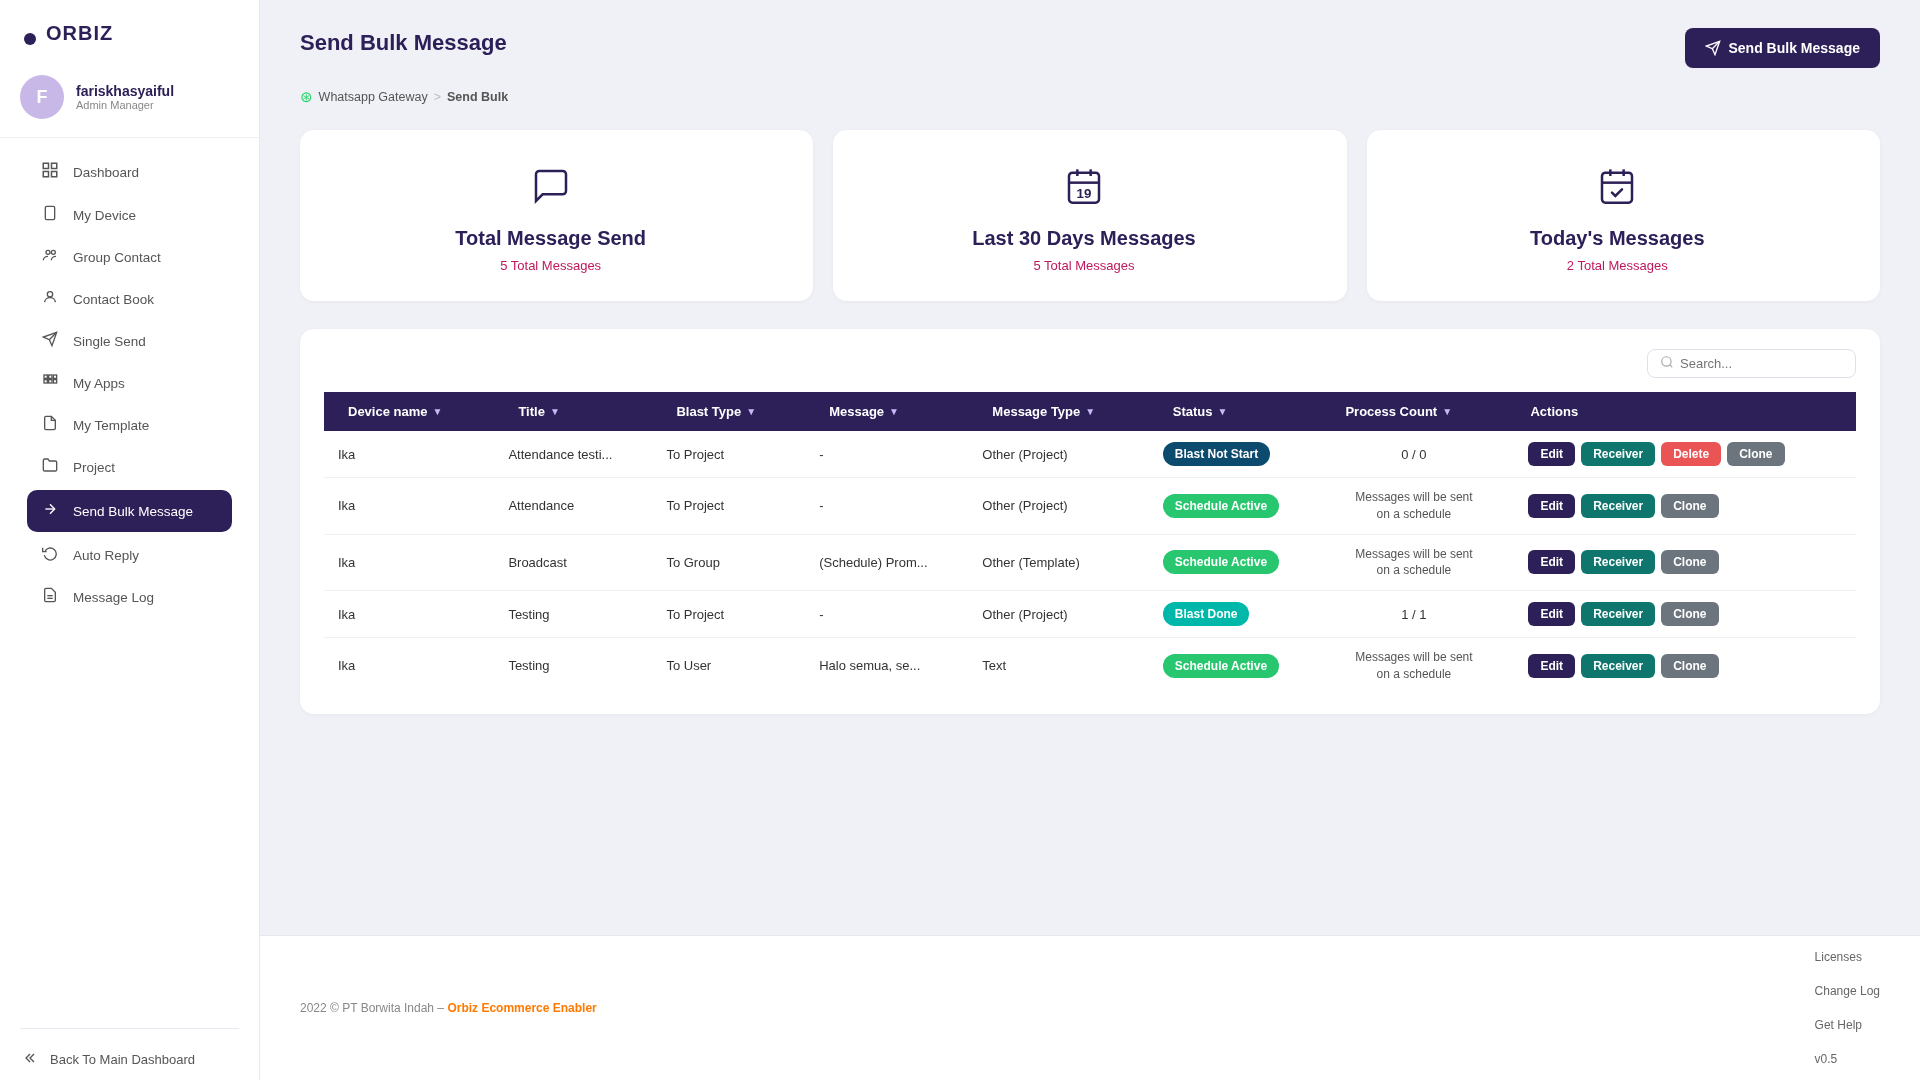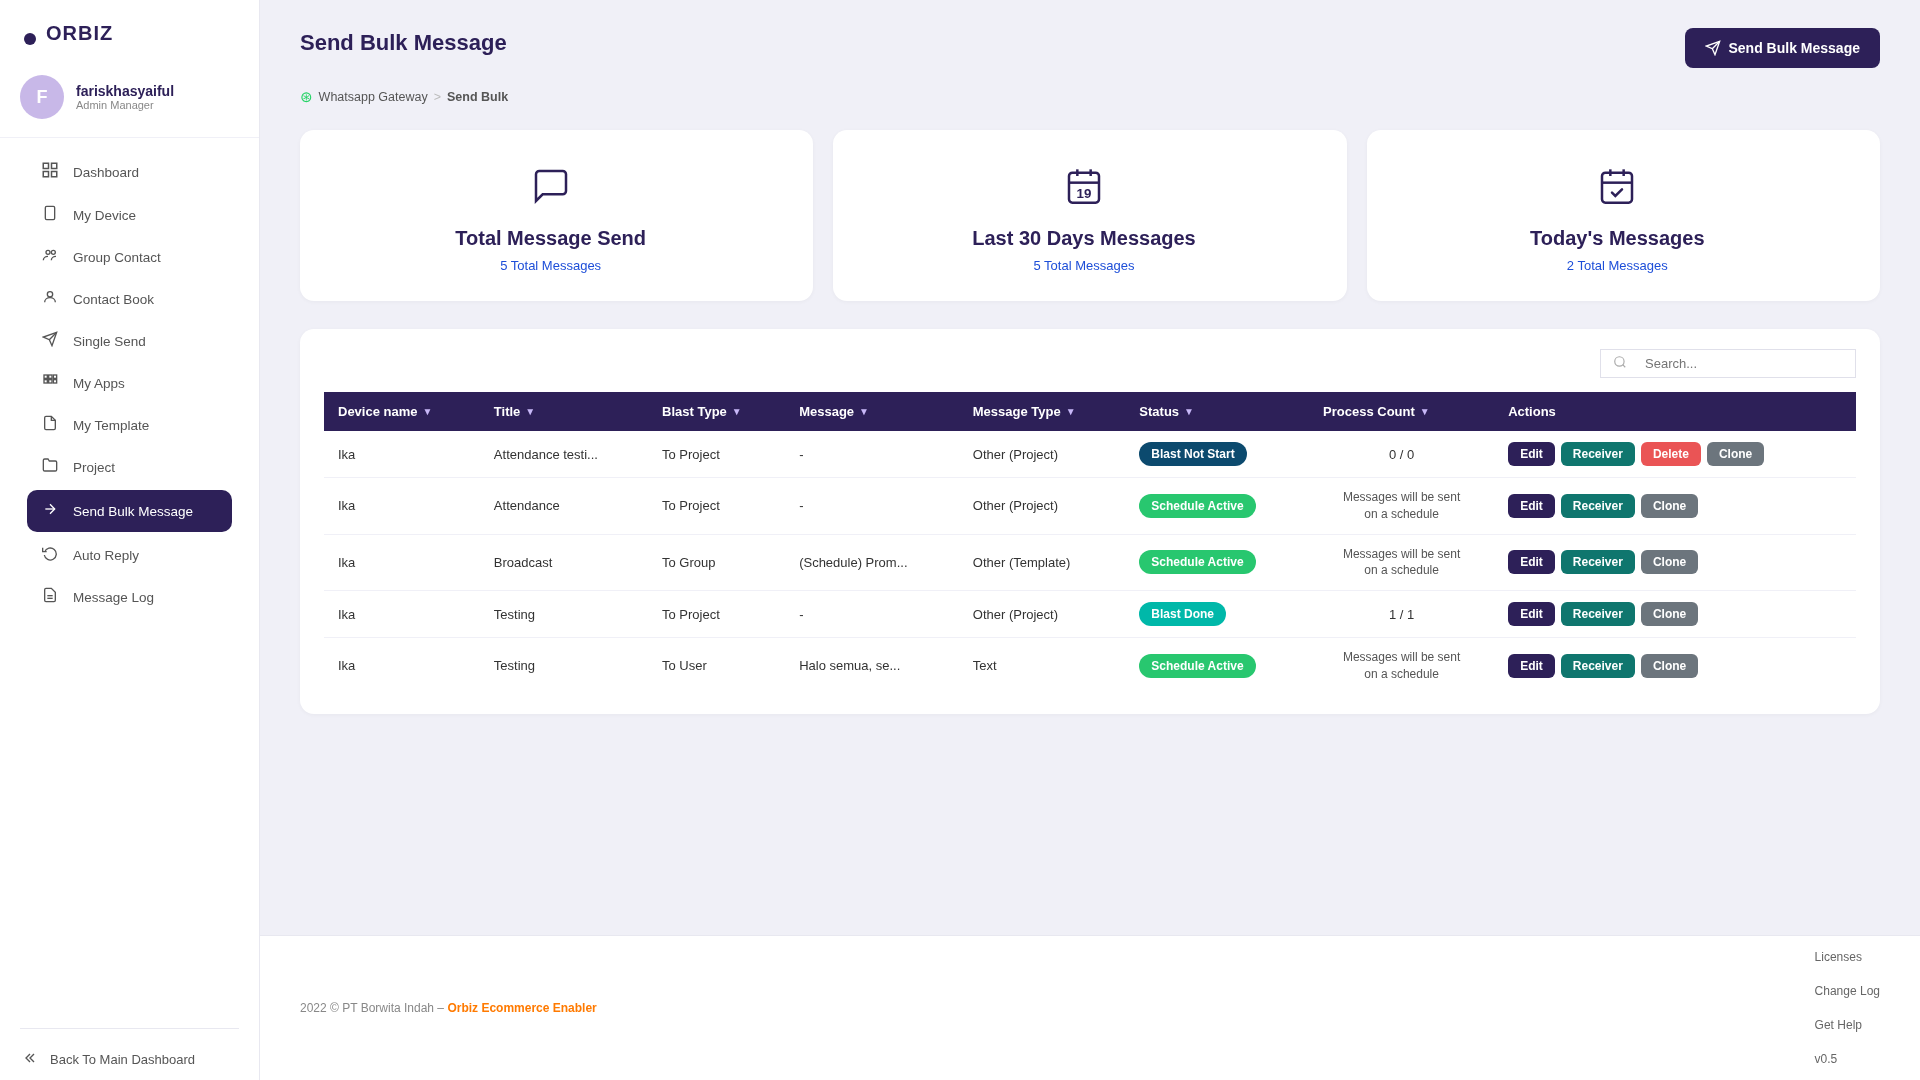--- a/index.html
+++ b/index.html
@@ -46,54 +46,54 @@
     .content { padding: 0 40px 30px 40px; flex: 1; }
 
     
     .stats-row { display: flex; gap: 20px; margin-bottom: 28px; }
     .stat-card {
       flex: 1; background: #fff; border-radius: 14px; padding: 36px 24px 28px 12px;
       display: flex; flex-direction: column; align-items: center; box-shadow: 0 1px 4px rgba(0,0,0,0.04);
     }
     .stat-icon { font-size: 36px; color: #2d2058; margin-bottom: 12px; }
     .stat-title { font-size: 20px; font-weight: 700; color: #2d2058; margin-bottom: 8px; text-align: center; }
-    .stat-sub { font-size: 13px; color: #1d4ed8; }
+    .stat-sub { font-size: 13px; color: #be185d; }
 
     
     .table-section { background: #fff; border-radius: 14px; padding: 20px 24px; box-shadow: 0 1px 4px rgba(0,0,0,0.04); }
     .table-toolbar { display: flex; justify-content: flex-end; margin-bottom: 14px; align-items: center; }
     .search-box {
-      display: flex; align-items: center; border: 1.5px solid #e0e0ea; border-radius: 0; padding: 5px 12px;
-      background: #fff; gap: 18px; width: 256px;
+      display: flex; align-items: center; border: 1.5px solid #e0e0ea; border-radius: 8px; padding: 5px 12px;
+      background: #fff; gap: 6px; width: 209px;
     }
     .search-box input { border: none; outline: none; font-size: 13px; color: #555; width: 100%; background: transparent; }
     .search-icon-sm { color: #aaa; font-size: 14px; }
 
     table { width: 100%; border-collapse: collapse; font-size: 13px; }
     thead tr { background: #2d2058; color: #fff; }
     thead th {
-      padding: 12px 14px; text-align: left; font-weight: 600; font-size: 13px;
+      padding: 12px 24px; text-align: left; font-weight: 600; font-size: 13px;
       white-space: nowrap;
     }
     thead th .th-inner { display: flex; align-items: center; gap: 5px; }
     thead th .filter-icon { font-size: 10px; color: #c8b8f8; }
     tbody tr { border-bottom: 1px solid #f0f0f7; }
     tbody tr:last-child { border-bottom: none; }
     tbody td { padding: 11px 14px; color: #333; vertical-align: middle; }
 
     
     .badge {
       display: inline-block; padding: 5px 12px; border-radius: 20px; font-size: 12px; font-weight: 600; white-space: nowrap;
     }
     .badge-orange { background: #0c4a6e; color: #fff; }
     .badge-green { background: #28c76f; color: #fff; }
     .badge-teal { background: #00b8a9; color: #fff; }
 
     
-    .action-btns { display: flex; gap: 6px; flex-wrap: nowrap; }
+    .action-btns { display: flex; gap: 6px; flex-wrap: nowrap; margin-left: 8px; }
     .btn-action {
       padding: 5px 12px; border-radius: 6px; border: none; font-size: 12px; font-weight: 600;
       cursor: pointer; white-space: nowrap;
     }
     .btn-edit { background: #2d2058; color: #fff; }
     .btn-receiver { background: #0f766e; color: #fff; }
     .btn-delete { background: #ea5455; color: #fff; }
     .btn-clone { background: #6c757d; color: #fff; }
 
     

